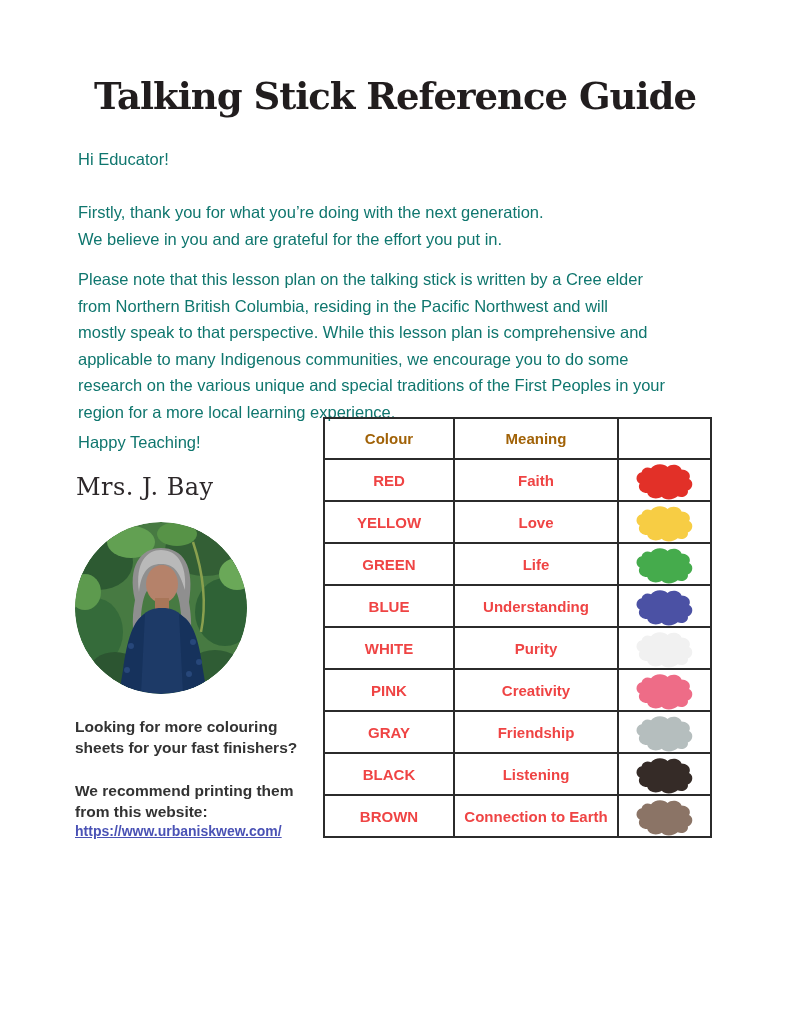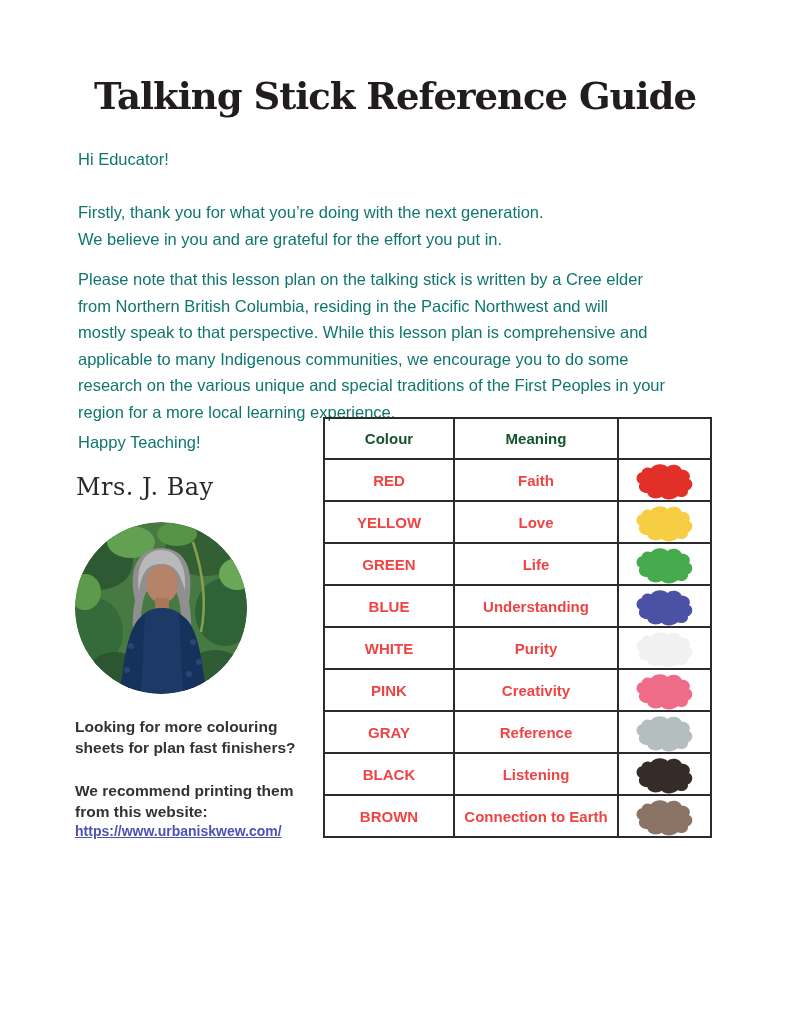--- a/index.html
+++ b/index.html
@@ -19,21 +19,21 @@
   .smallbold{white-space:pre-line;font-size:15.5px;line-height:21px;font-weight:700;color:#333333;}
   .fast{position:absolute;left:75px;top:716px;}
   .recommend{position:absolute;left:75px;top:780px;}
   .weblink{position:absolute;left:75px;top:821px;white-space:pre-line;font-size:14px;
            line-height:21px;font-weight:700;text-decoration:underline;cursor:pointer;}
   
   .colour-table{position:absolute;left:323px;top:417px;border-collapse:collapse;
                 table-layout:fixed;width:387px;}
   .colour-table th,.colour-table td{border:2px solid #2b2b2b;text-align:center;
                 vertical-align:middle;padding:0;overflow:hidden;}
-  .colour-table th{height:39px;font-size:15px;font-weight:700;color:#14532d;}
+  .colour-table th{height:39px;font-size:15px;font-weight:700;color:#a16207;}
   .colour-table td{height:38.5px;font-size:15px;font-weight:600;color:#ef4444;}
   .blob{display:block;margin:2px auto 0 auto;}
   
   .logo{position:absolute;left:0;top:897px;width:790px;}
   .logo-stretch{display:inline-block;transform:scaleX(0.36);transform-origin:50% 50%;
                 font-family:"Liberation Sans",sans-serif;font-size:54px;line-height:52px;
                 font-weight:900;color:#242424;letter-spacing:0px;white-space:nowrap;}
   .logo-light{font-weight:400;}
 </style>
 </head>
@@ -89,21 +89,21 @@
         <circle cx="118" cy="120" r="3" fill="#27477a"></circle>
         <circle cx="124" cy="140" r="3" fill="#27477a"></circle>
         <circle cx="114" cy="152" r="3" fill="#27477a"></circle>
         <circle cx="56" cy="124" r="3" fill="#27477a"></circle>
         <circle cx="52" cy="148" r="3" fill="#27477a"></circle>
       </g>
     </svg>
   </div>
 
   <div class="smallbold fast">Looking for more colouring
-sheets for plan fast finishers?</div>
+sheets for your fast finishers?</div>
   <div class="smallbold recommend">We recommend printing them
 from this website:</div>
   <a class="weblink" style="color: rgb(74, 82, 181);">https://www.urbaniskwew.com/
 coloring-pages</a>
 
   <table class="colour-table">
     <colgroup>
         <col style="width:130px">
         <col style="width:164px">
         <col style="width:93px">
@@ -165,21 +165,21 @@
       <td>PINK</td>
       <td>Creativity</td>
       <td>
         <svg class="blob" width="64" height="38" viewBox="0 0 100 60">
           <path d="M28 10 C34 2 48 2 54 8 C60 2 74 4 76 12 C86 12 92 20 88 27 C96 31 94 42 86 45 C88 52 78 58 70 54 C64 60 50 61 45 55 C36 60 24 57 22 49 C12 49 6 41 10 34 C2 29 4 18 13 16 C15 9 22 7 28 10 Z" fill="#ee6c87"></path>
         </svg>
       </td>
     </tr>
         <tr>
       <td>GRAY</td>
-      <td>Reference</td>
+      <td>Friendship</td>
       <td>
         <svg class="blob" width="64" height="38" viewBox="0 0 100 60">
           <path d="M28 10 C34 2 48 2 54 8 C60 2 74 4 76 12 C86 12 92 20 88 27 C96 31 94 42 86 45 C88 52 78 58 70 54 C64 60 50 61 45 55 C36 60 24 57 22 49 C12 49 6 41 10 34 C2 29 4 18 13 16 C15 9 22 7 28 10 Z" fill="#b5bebe"></path>
         </svg>
       </td>
     </tr>
         <tr>
       <td>BLACK</td>
       <td>Listening</td>
       <td>

